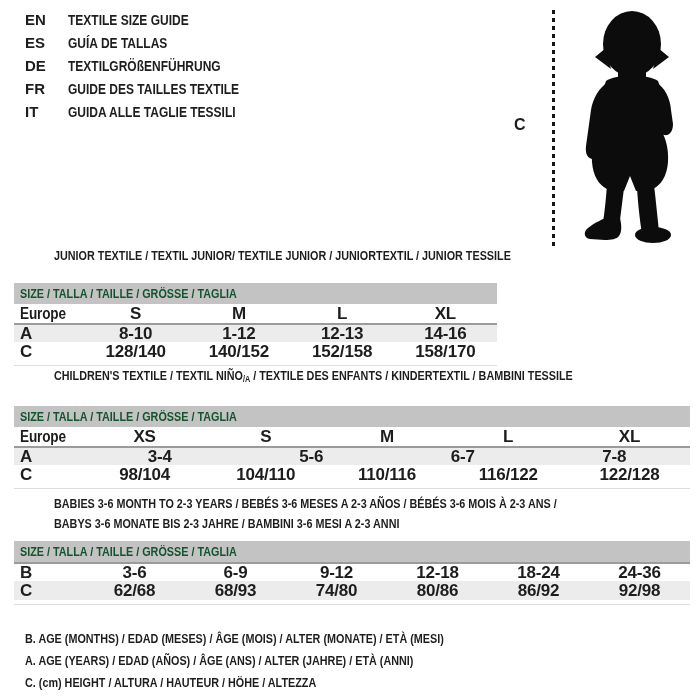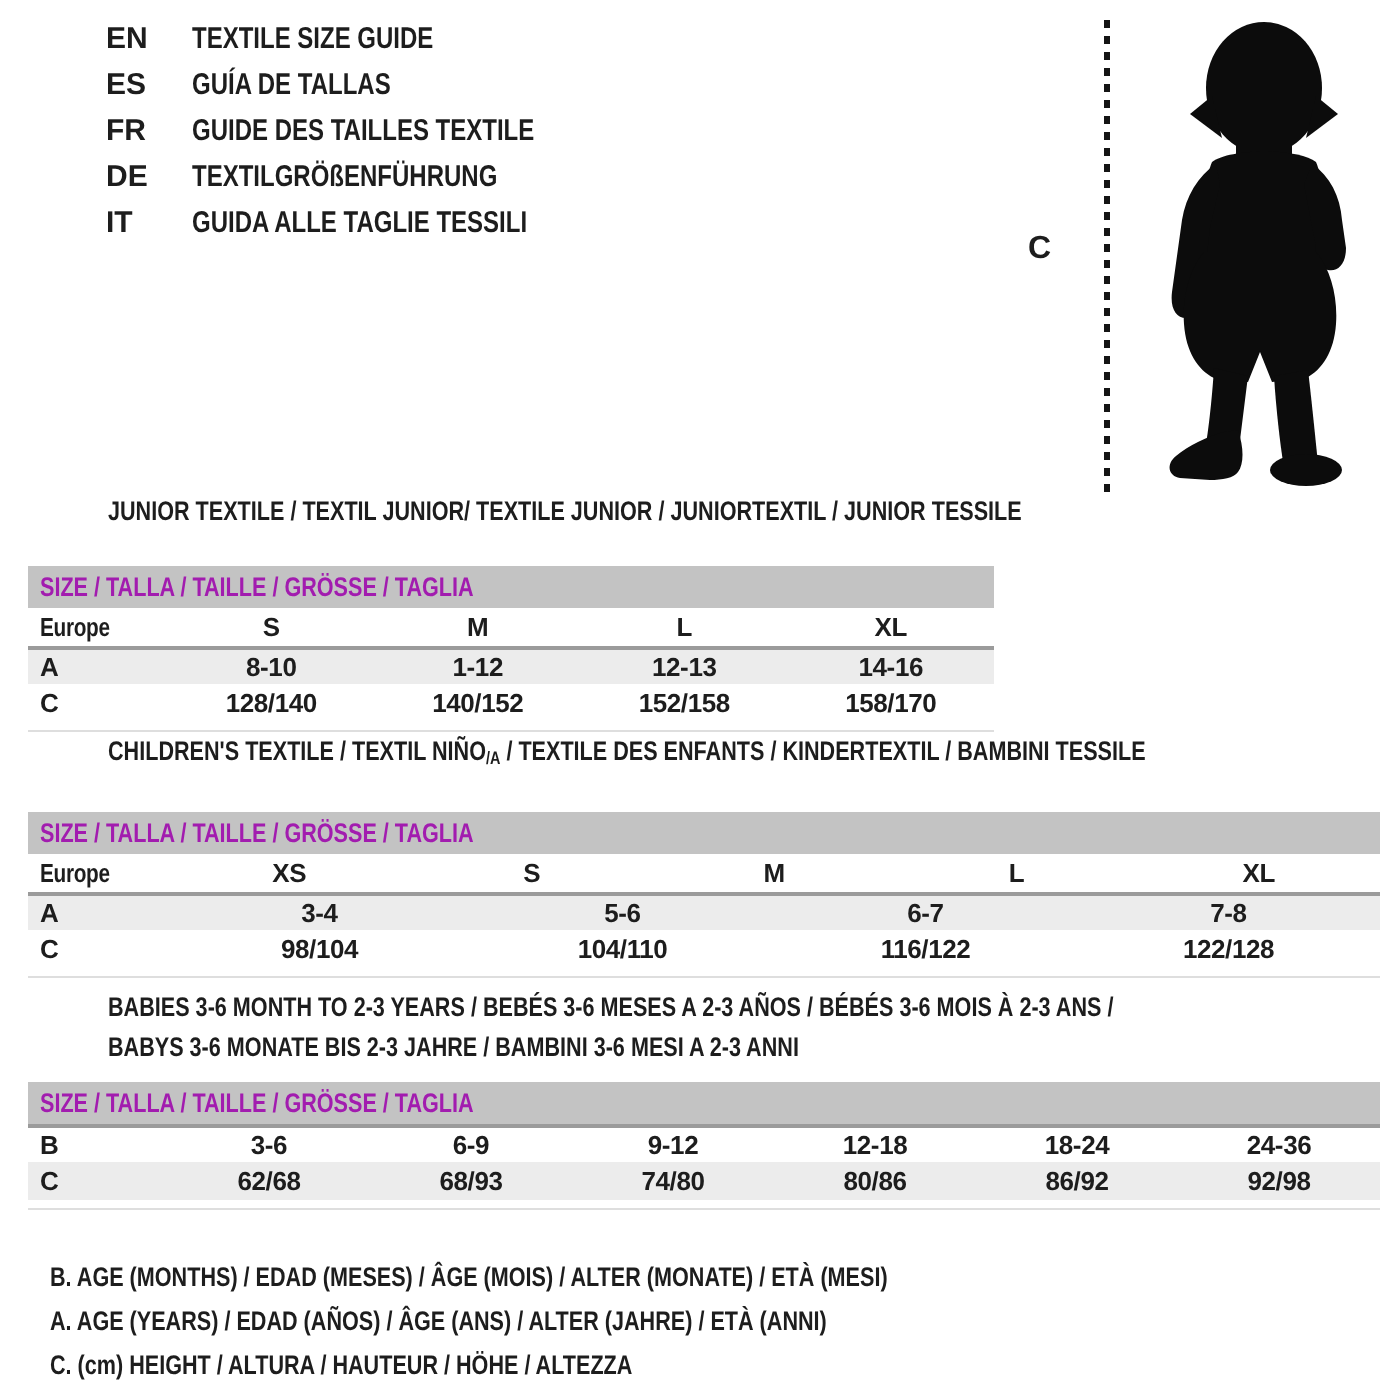--- a/index.html
+++ b/index.html
@@ -10,21 +10,21 @@
     font-family:"Liberation Sans", sans-serif;
     font-weight:bold;
     color:#1d1d1d;
     overflow:hidden;
   }
   .condensed { display:inline-block; transform:scaleX(0.80); transform-origin:0 50%; white-space:nowrap; }
 
   
   .lang-list { position:absolute; left:25px; top:8px; }
   .lang-row { display:flex; line-height:23px; font-size:15px; }
-  .lang-code { width:43px;margin-left:28px; }
+  .lang-code { width:43px; }
 
   
   .measure-line {
     position:absolute; left:552px; top:10px; width:3px; height:238px;
     background:repeating-linear-gradient(to bottom,#141414 0 4px,transparent 4px 8px);
   }
   .marker-c { position:absolute; left:514px; top:116px; font-size:16px; }
   .figure-svg { position:absolute; left:560px; top:8px; }
 
   
@@ -35,23 +35,23 @@
   .sec-title { font-size:13.5px; line-height:16px; margin-bottom:19px;margin-left:40px; }
   .sec-babies .sec-title { line-height:20px; margin-bottom:7px; }
   .sub-text { font-size:9px; vertical-align:-2px; }
 
   
   .size-table { border-bottom:1px solid #dedede; padding-bottom:4px; }
   .w-junior { width:483px; }
   .w-full   { width:676px; }
   .t-header {
     background:#c3c3c3; height:21px; line-height:21px;
-    padding-left:6px; font-size:13.5px; color:#a21caf;
+    padding-left:6px; font-size:13.5px; color:#14532d;
   }
-  .tr { display:flex; height:19px; line-height:19px; font-size:13px; letter-spacing:-0.2px; }
+  .tr { display:flex; height:19px; line-height:19px; font-size:17px; letter-spacing:-0.2px; }
   .tr .label { width:70px; text-align:left; padding-left:6px; }
   .tr .td { flex:1 1 0; text-align:center; }
   .tr.stripe { background:#ececec; }
   .tr.divider-top { border-top:2px solid #9b9b9b; line-height:17px; }
 
   
   .legend { position:absolute; left:25px; top:628px; }
   .legend-item { font-size:13.5px; line-height:22px; }
 </style>
 </head>
@@ -60,26 +60,26 @@
 <div class="lang-list">
   <div class="lang-row">
     <span class="lang-code">EN</span>
     <span class="condensed">TEXTILE SIZE GUIDE</span>
   </div>
   <div class="lang-row">
     <span class="lang-code">ES</span>
     <span class="condensed">GUÍA DE TALLAS</span>
   </div>
   <div class="lang-row">
+    <span class="lang-code">DE</span>
+    <span class="condensed">TEXTILGRÖßENFÜHRUNG</span>
+  </div>
+  <div class="lang-row">
     <span class="lang-code">FR</span>
     <span class="condensed">GUIDE DES TAILLES TEXTILE</span>
-  </div>
-  <div class="lang-row">
-    <span class="lang-code">DE</span>
-    <span class="condensed">TEXTILGRÖßENFÜHRUNG</span>
   </div>
   <div class="lang-row">
     <span class="lang-code">IT</span>
     <span class="condensed">GUIDA ALLE TAGLIE TESSILI</span>
   </div>
 </div>
 
 <div class="measure-line"></div>
 <div class="marker-c">C</div>
 <svg class="figure-svg" width="140" height="235" viewBox="0 0 140 235" fill="#0c0c0c">
@@ -149,20 +149,21 @@
       <div class="label">A</div>
       <div class="td">3-4</div>
       <div class="td">5-6</div>
       <div class="td">6-7</div>
       <div class="td">7-8</div>
     </div>
     <div class="tr">
       <div class="label">C</div>
       <div class="td">98/104</div>
       <div class="td">104/110</div>
+      <div class="td">110/116</div>
       <div class="td">116/122</div>
       <div class="td">122/128</div>
     </div>
   </div>
 </div>
 
 <div class="section sec-babies">
   <div class="sec-title">
     <div><span class="condensed">BABIES 3-6 MONTH TO 2-3 YEARS / BEBÉS 3-6 MESES A 2-3 AÑOS / BÉBÉS 3-6 MOIS À 2-3 ANS /</span></div>
     <div><span class="condensed">BABYS 3-6 MONATE BIS 2-3 JAHRE / BAMBINI 3-6 MESI A 2-3 ANNI</span></div>

